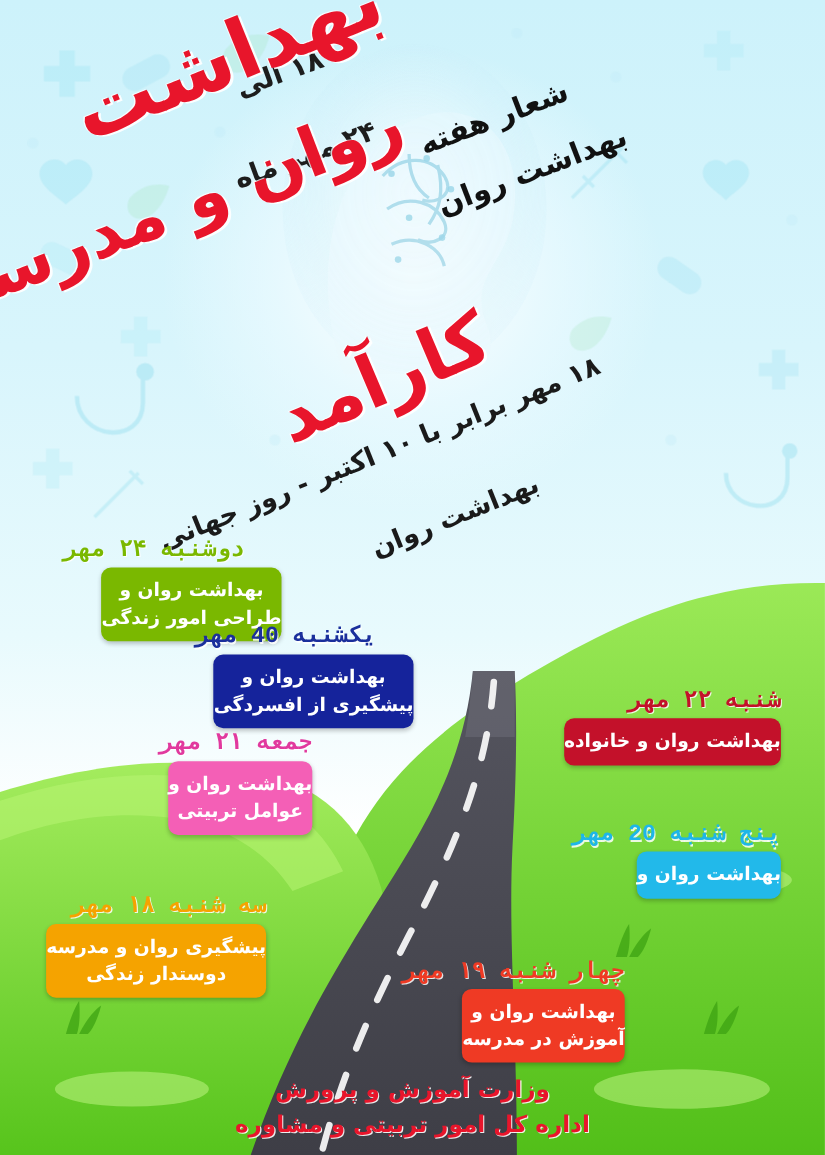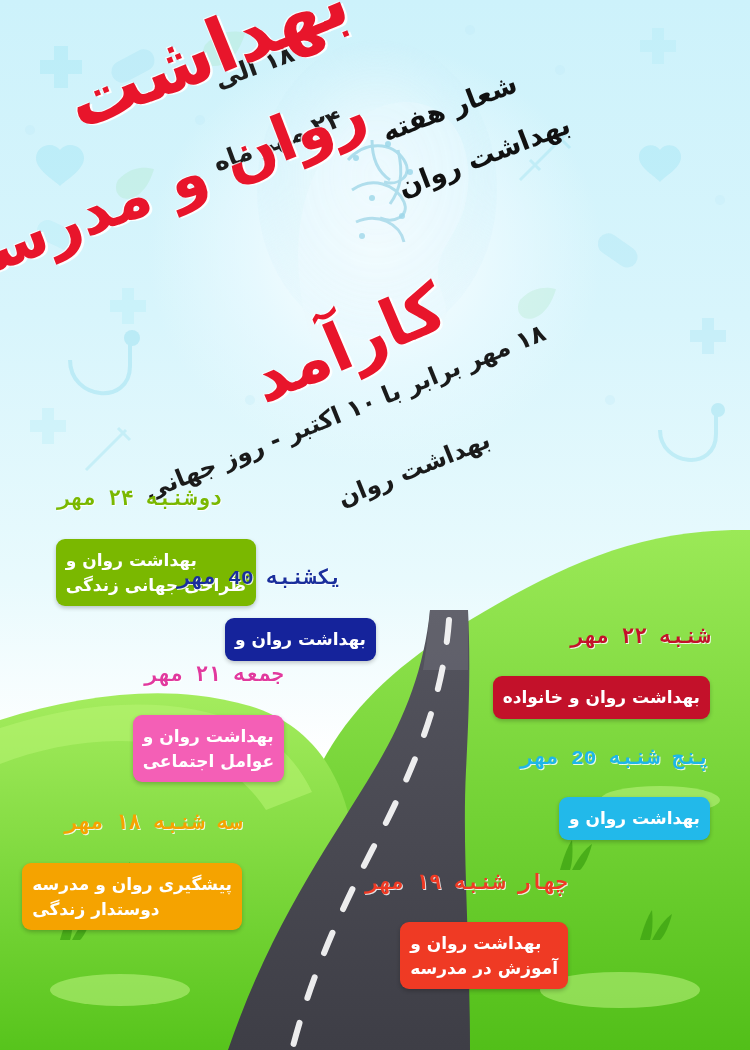--- a/index.html
+++ b/index.html
@@ -107,29 +107,28 @@
     position: absolute;
     white-space: nowrap;
     font-size: 21px;
     font-weight: bold;
     text-shadow: 1px 1px 0 rgba(255,255,255,0.85);
     font-family: Liberation Mono, monospace;
   }
   .day-box {
     position: absolute;
     border-radius: 9px;
-    padding: 9px 10px;
+    padding: 9px 0;
     color: #fff;
     font-size: 17px;
     font-weight: bold;
     line-height: 1.45;
-    text-align: left;
+    text-align: center;
     box-shadow: 0 2px 4px rgba(0,0,0,0.22);
     white-space: nowrap;
-    margin-top: 23px;
   }
 
   
   .footer {
     position: absolute;
     right: 0;
     left: 0;
     bottom: 12px;
     text-align: center;
     pointer-events: none;
@@ -290,46 +289,47 @@
       <ellipse cx="120" cy="520" rx="70" ry="16"></ellipse>
       <ellipse cx="620" cy="520" rx="80" ry="18"></ellipse>
       <ellipse cx="660" cy="330" rx="60" ry="14"></ellipse>
     </g>
   </svg>
 
   <div class="day">
     <div class="day-title" style="right:528px; top:486px; color:#7ab800;">دوشنبه ۲۴ مهر</div>
     <div class="day-box" style="right:494px; top:516px; background:#7ab800;">
       <div>بهداشت روان و</div>
-      <div>طراحی جهانی زندگی</div>
+      <div>طراحی امور زندگی</div>
     </div>
 
   </div>
 
   <div class="day">
     <div class="day-title" style="right:408px; top:565px; color:#1a2f9c;">یکشنبه 40 مهر</div>
     <div class="day-box" style="right:374px; top:595px; background:#15239b;">
       <div>بهداشت روان و</div>
+      <div>پیشگیری از افسردگی</div>
     </div>
 
   </div>
 
   <div class="day">
     <div class="day-title" style="right:40px; top:624px; color:#c3112a;">شنبه ۲۲ مهر</div>
     <div class="day-box" style="right:40px; top:653px; background:#c3112a;">
       <div>بهداشت روان و خانواده</div>
     </div>
 
   </div>
 
   <div class="day">
     <div class="day-title" style="right:466px; top:662px; color:#e1399e;">جمعه ۲۱ مهر</div>
     <div class="day-box" style="right:466px; top:692px; background:#f45fb6;">
       <div>بهداشت روان و</div>
-      <div>عوامل اجتماعی</div>
+      <div>عوامل تربیتی</div>
     </div>
 
   </div>
 
   <div class="day">
     <div class="day-title" style="right:40px; top:745px; color:#1eb6e8;">پنج شنبه 20 مهر</div>
     <div class="day-box" style="right:40px; top:774px; background:#22b9ea;">
       <div>بهداشت روان و</div>
     </div>
 
@@ -346,14 +346,18 @@
 
   <div class="day">
     <div class="day-title" style="right:508px; top:810px; color:#f5a300;">سه شنبه ۱۸ مهر</div>
     <div class="day-box" style="right:508px; top:840px; background:#f5a300;">
       <div>پیشگیری روان و مدرسه</div>
       <div>دوستدار زندگی</div>
     </div>
 
   </div>
 
+  <div class="footer">
+    <div class="footer-line">وزارت آموزش و پرورش</div>
+    <div class="footer-line">اداره کل امور تربیتی و مشاوره</div>
+  </div>
 
 </div>
 
 </body></html>

